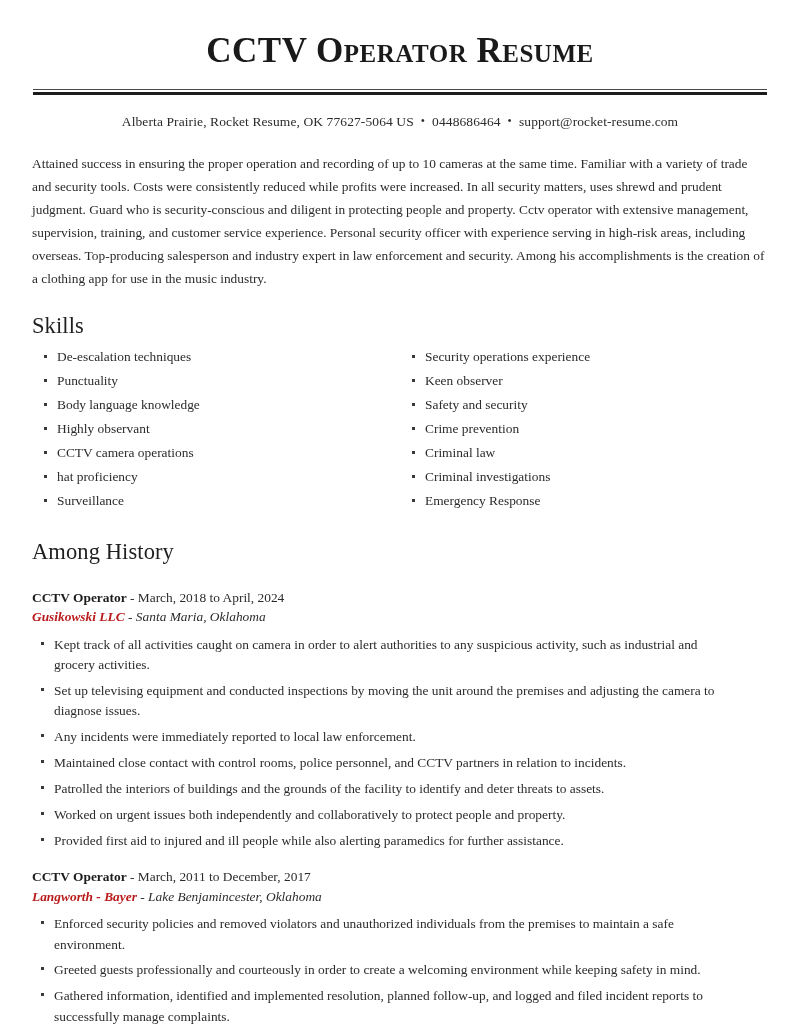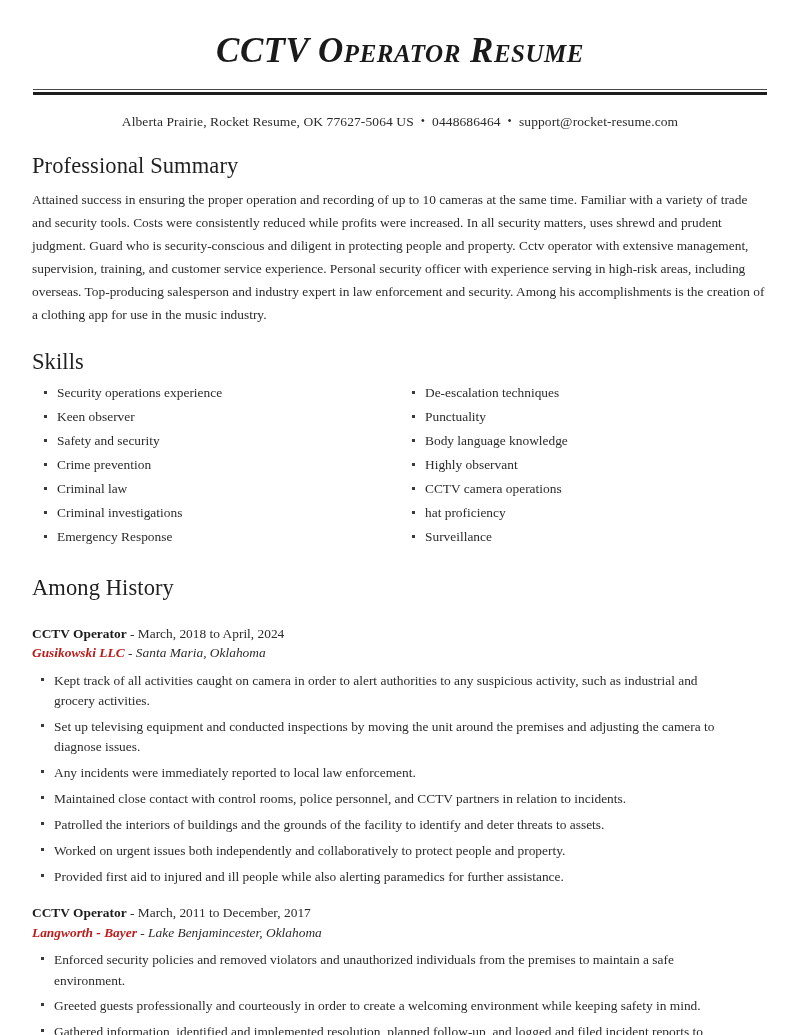--- a/index.html
+++ b/index.html
@@ -28,21 +28,20 @@
     text-align: center;
     font-family: "Liberation Serif", "DejaVu Serif", serif;
     font-size: 35px;
     font-weight: bold;
     font-variant: small-caps;
     letter-spacing: 0.5px;
     color: #1a1a1a;
     margin: 0;
     padding-top: 31px;
     line-height: 1.12;
-    font-style: italic;
   }
   .rule-group {
     margin-top: 19px;
     padding: 0 1px;
   }
   .rule-thin {
     height: 1px;
     background: #4a4a4a;
   }
   .rule-gap {
@@ -180,49 +179,48 @@
     <div class="rule-thin"></div>
     <div class="rule-gap"></div>
     <div class="rule-thick"></div>
   </div>
 
   <div class="contact-line">
     <span>Alberta Prairie, Rocket Resume, OK 77627-5064 US</span><span class="contact-sep">•</span><span>0448686464</span><span class="contact-sep">•</span><span>support@rocket-resume.com</span>
   </div>
 
   <div class="section">
-    <h2 class="section-heading">Professional Summary</h2>
     <p class="summary-text">Attained success in ensuring the proper operation and recording of up to 10 cameras at the same time. Familiar with a variety of trade and security tools. Costs were consistently reduced while profits were increased. In all security matters, uses shrewd and prudent judgment. Guard who is security-conscious and diligent in protecting people and property. Cctv operator with extensive management, supervision, training, and customer service experience. Personal security officer with experience serving in high-risk areas, including overseas. Top-producing salesperson and industry expert in law enforcement and security. Among his accomplishments is the creation of a clothing app for use in the music industry.</p>
   </div>
 
   <div class="section">
     <h2 class="section-heading">Skills</h2>
     <div class="skills-columns">
+      <div class="skills-col">
+        <ul class="bullets">
+          <li>De-escalation techniques</li>
+          <li>Punctuality</li>
+          <li>Body language knowledge</li>
+          <li>Highly observant</li>
+          <li>CCTV camera operations</li>
+          <li>hat proficiency</li>
+          <li>Surveillance</li>
+        </ul>
+      </div>
       <div class="skills-col">
         <ul class="bullets">
           <li>Security operations experience</li>
           <li>Keen observer</li>
           <li>Safety and security</li>
           <li>Crime prevention</li>
           <li>Criminal law</li>
           <li>Criminal investigations</li>
           <li>Emergency Response</li>
         </ul>
       </div>
-      <div class="skills-col">
-        <ul class="bullets">
-          <li>De-escalation techniques</li>
-          <li>Punctuality</li>
-          <li>Body language knowledge</li>
-          <li>Highly observant</li>
-          <li>CCTV camera operations</li>
-          <li>hat proficiency</li>
-          <li>Surveillance</li>
-        </ul>
-      </div>
     </div>
   </div>
 
   <div class="section">
     <h2 class="section-heading">Among History</h2>
 
     <div class="job">
       <div class="job-line">
         <span class="job-title">CCTV Operator</span><span class="job-dash"> </span><span class="job-dash">-</span><span class="job-dash"> </span><span class="job-dates">March, 2018 to April, 2024</span>
       </div>

